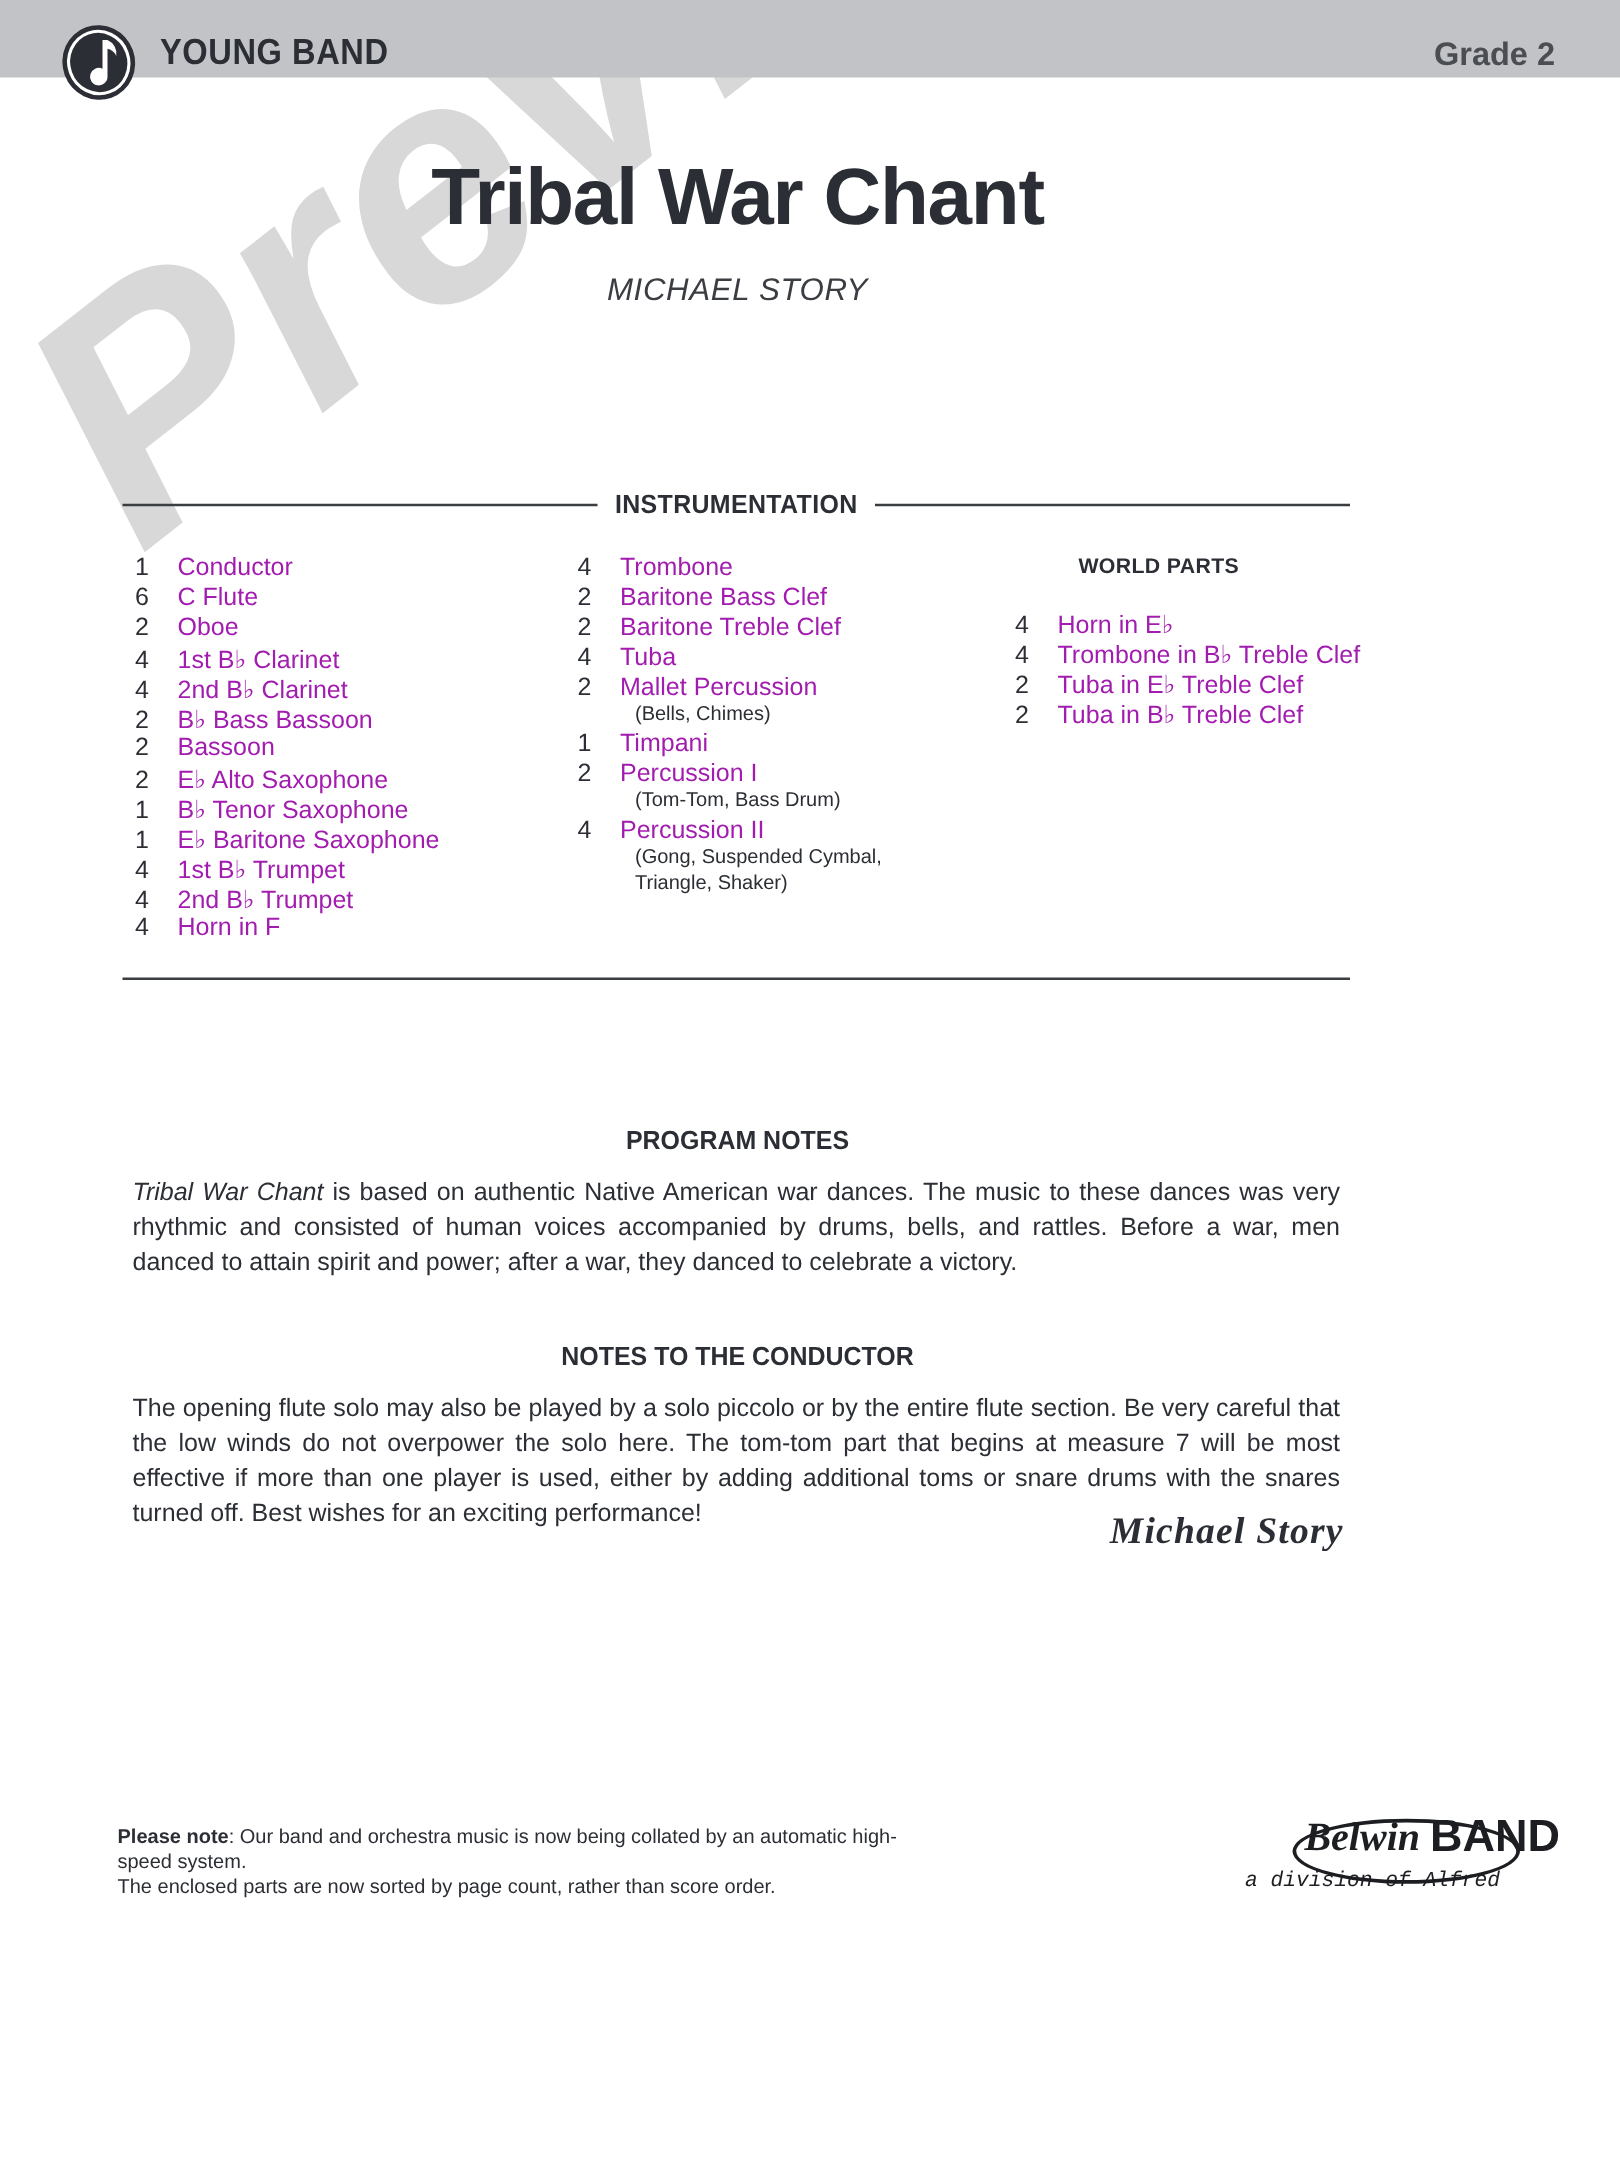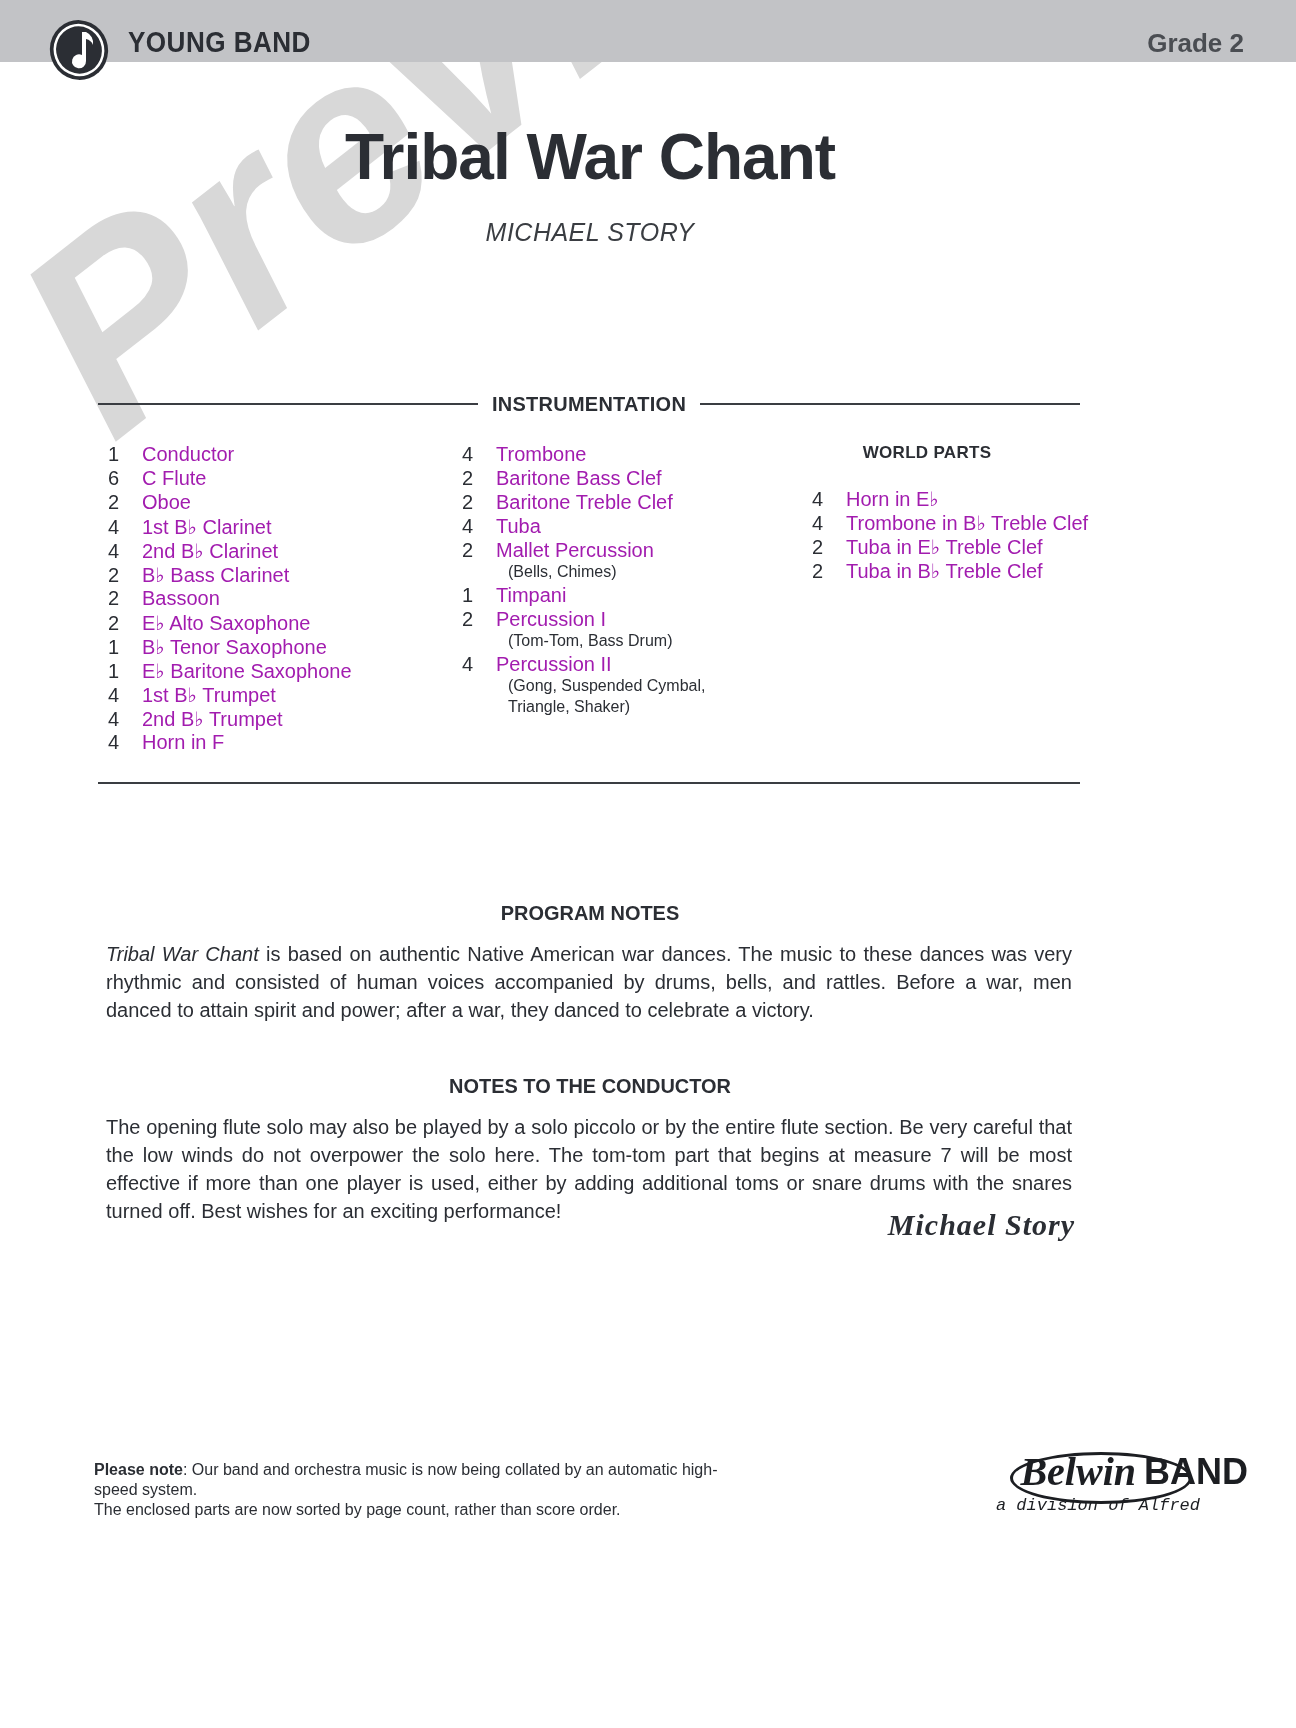--- a/index.html
+++ b/index.html
@@ -143,21 +143,21 @@
     position:absolute; left:94px; top:1460px; width:640px;
     font-size:16px; line-height:20px; color:#2b2e34;
   }
   .footer-note b{ font-weight:bold; }
 
   .belwin{
     position:absolute; right:48px; top:1448px;
     display:flex; align-items:center; gap:8px;
   }
   .belwin-word{
-    font-size:40px; font-style:italic; font-weight:bold;
+    font-size:32px; font-style:italic; font-weight:bold;
     font-family:"Liberation Serif", serif; color:#1c1e22;
     position:relative;
   }
   .belwin-oval{
     position:absolute; left:-10px; top:4px; width:176px; height:46px;
     border:3px solid #1c1e22; border-radius:50%;
   }
   .belwin-band{
     font-size:36px; font-weight:bold; color:#1c1e22;
     font-family:"Liberation Sans", sans-serif;
@@ -214,21 +214,21 @@
     <div class="i-row">
         <span class="i-qty">4</span>
         <span class="i-name">1st B♭ Clarinet</span>
       </div>
     <div class="i-row">
         <span class="i-qty">4</span>
         <span class="i-name">2nd B♭ Clarinet</span>
       </div>
     <div class="i-row">
         <span class="i-qty">2</span>
-        <span class="i-name">B♭ Bass Clarinet</span>
+        <span class="i-name">B♭ Bass Bassoon</span>
       </div>
     <div class="i-row">
         <span class="i-qty">2</span>
         <span class="i-name">Bassoon</span>
       </div>
     <div class="i-row">
         <span class="i-qty">2</span>
         <span class="i-name">E♭ Alto Saxophone</span>
       </div>
     <div class="i-row">

